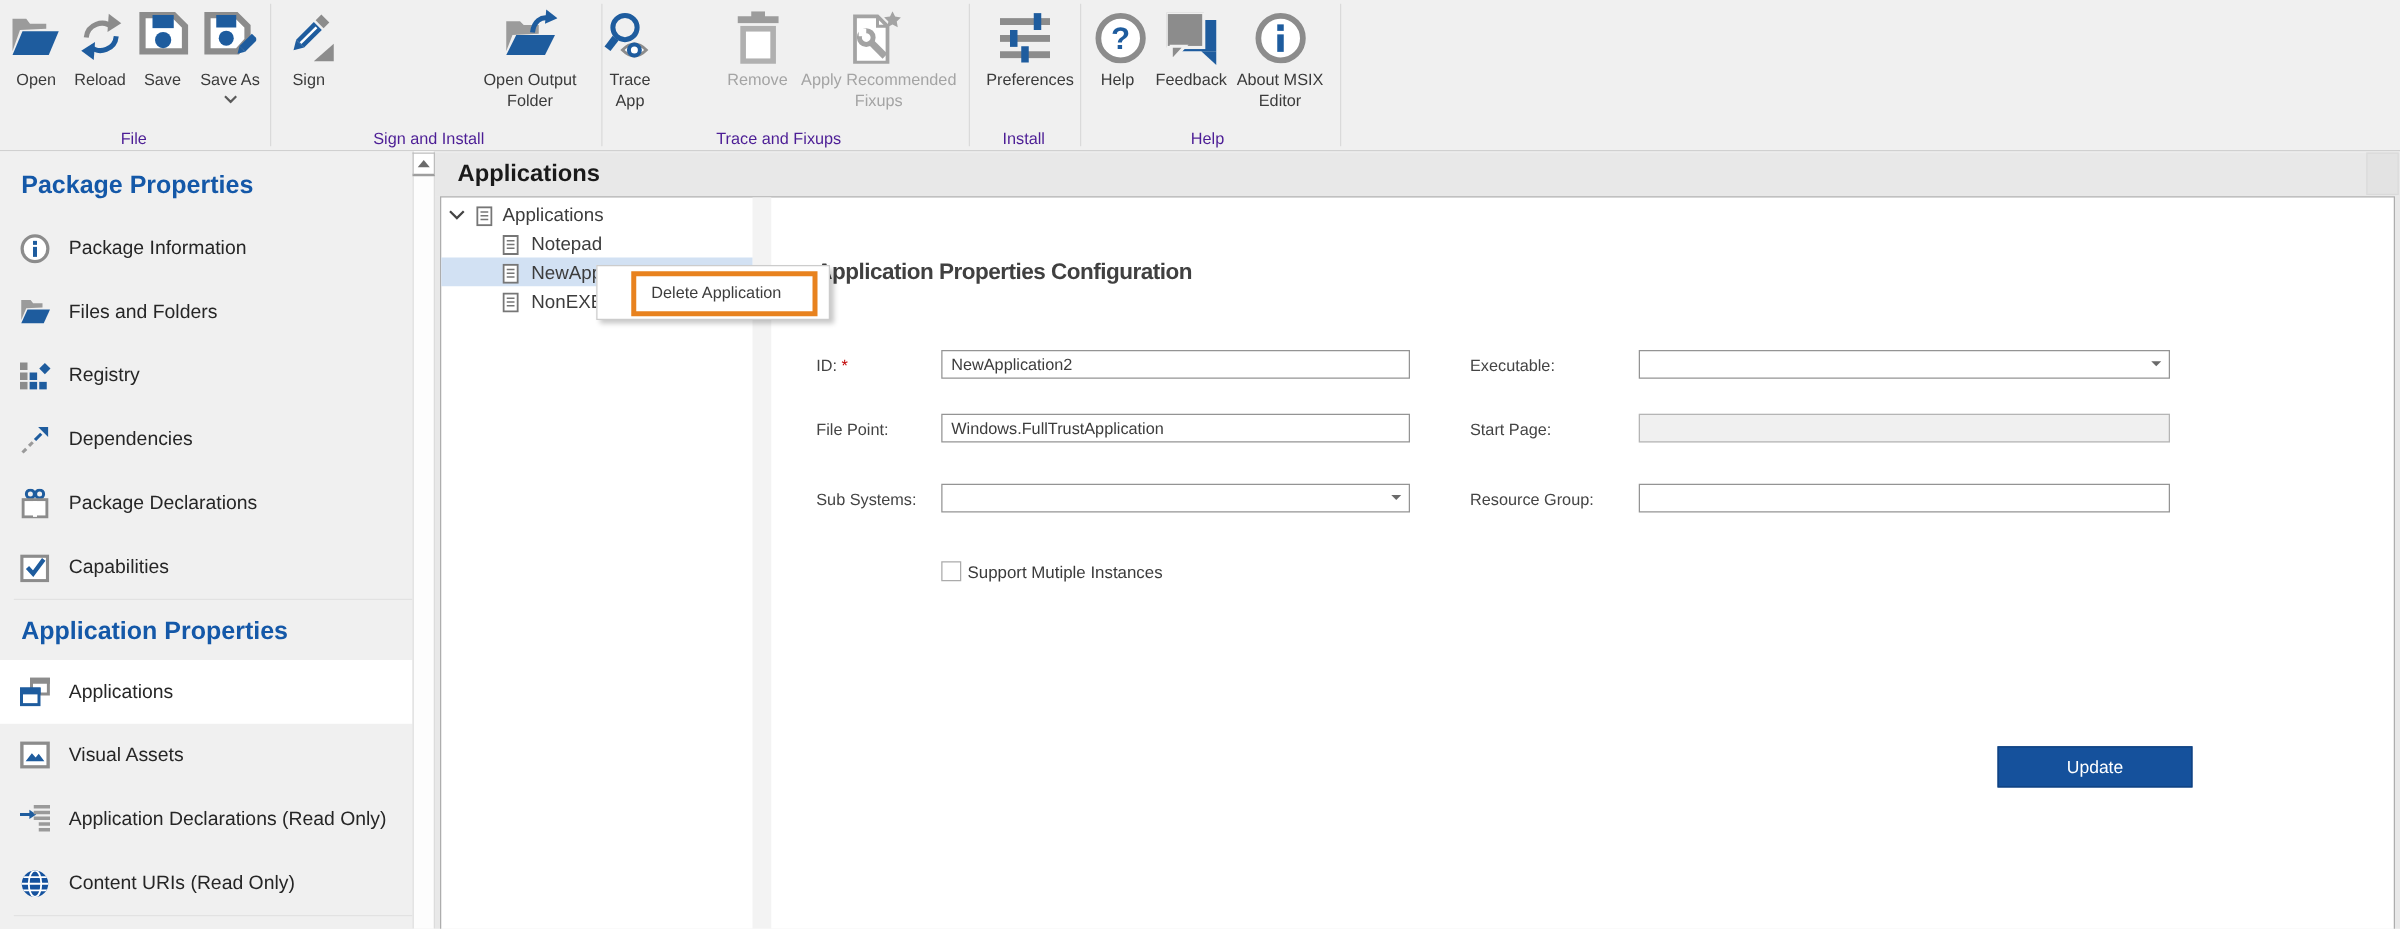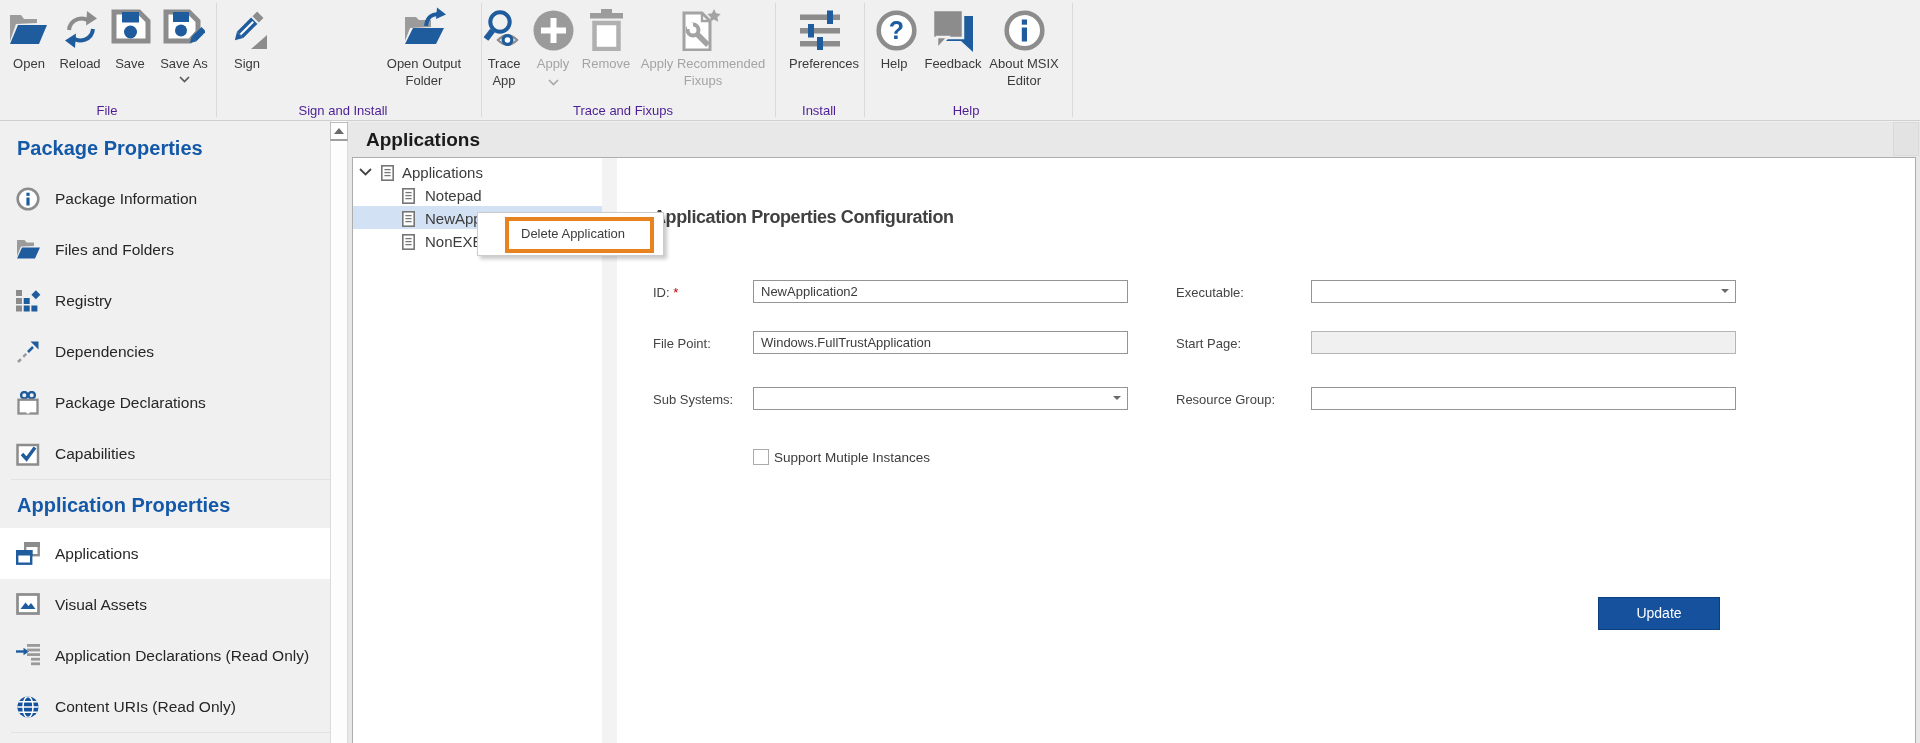--- a/index.html
+++ b/index.html
@@ -54,21 +54,21 @@
 .ttext { position:absolute; height:23px; line-height:23px; font-size:15px; color:#3c3c3c; white-space:nowrap; }
 
 
 .flabel { position:absolute; font-size:13px; color:#444444; white-space:nowrap; }
 .finput { position:absolute; height:23px; background:#ffffff; border:1px solid #949494;
   font-size:13px; color:#3c3c3c; line-height:21px; padding-left:7px; white-space:nowrap; }
 .finput.dis { background:#f0f0f0; border:1px solid #b5b5b5; }
 .darr { position:absolute; width:0; height:0; border-left:4.5px solid transparent;
   border-right:4.5px solid transparent; border-top:4.5px solid #6a6a6a; }
 #fheading { position:absolute; left:653px; top:207px; font-size:18px; letter-spacing:-0.4px; font-weight:bold; color:#404040; }
-#updatebtn { position:absolute; left:1598px; top:597px; width:122px; height:33px;
+#updatebtn { position:absolute; left:1598px; top:597px; width:156px; height:33px;
   background:#15519c; border:1px solid #0e3f7d; color:#ffffff; font-size:14px;
   text-align:center; line-height:31px; }
 #checkbox { position:absolute; left:753px; top:449px; width:16px; height:16px;
   background:#fff; border:1px solid #ababab; }
 
 
 #ctxmenu { position:absolute; left:477px; top:212px; width:187px; height:44px;
   background:#ffffff; border:1px solid #cccccc;
   box-shadow:3px 3px 4px rgba(0,0,0,0.22); }
 #ctxhl { position:absolute; left:27px; top:4px; width:149px; height:36px;
@@ -155,31 +155,20 @@
   </div>
 
   <div class="rbtn" style="left:479px;width:50px">
     <svg class="ric" style="left:4px;top:10px" width="41" height="41" viewBox="0 0 41 41">
       <circle cx="17" cy="12" r="9.7" fill="none" stroke="#1e5c9e" stroke-width="4"></circle>
       <line x1="9.5" y1="20.5" x2="3" y2="29" stroke="#1e5c9e" stroke-width="6"></line>
       <path d="M15,30 Q24.5,20.5 34,30 Q24.5,39.5 15,30 Z" fill="#ffffff" stroke="#8c8c8c" stroke-width="2.4"></path>
       <circle cx="24.5" cy="30" r="4.4" fill="none" stroke="#1e5c9e" stroke-width="3.2"></circle>
     </svg>
     <div class="rtx">Trace<br>App</div>
-  </div>
-  <div class="rbtn dis" style="left:528px;width:50px">
-    <svg class="ric" style="left:5px;top:10px" width="41" height="41" viewBox="0 0 41 41">
-      <circle cx="20.5" cy="20.5" r="20" fill="#9b9b9b"></circle>
-      <rect x="17.5" y="8" width="6" height="25" fill="#ffffff"></rect>
-      <rect x="8" y="17.5" width="25" height="6" fill="#ffffff"></rect>
-    </svg>
-    <div class="rtx">Apply</div>
-    <svg class="chev" style="left:20px;top:79px" width="11" height="7" viewBox="0 0 11 7">
-        <polyline points="1,1 5.5,5.5 10,1" fill="none" stroke="#a9a9a9" stroke-width="1.7"></polyline>
-      </svg>
   </div>
   <div class="rbtn dis" style="left:581px;width:50px">
     <svg class="ric" style="left:9px;top:9px" width="33" height="42" viewBox="0 0 33 42">
       <rect x="11" y="0" width="11" height="5" fill="#9c9c9c"></rect>
       <rect x="0" y="4" width="33" height="5.5" fill="#9c9c9c"></rect>
       <rect x="4.5" y="14" width="24" height="26" fill="#ffffff" stroke="#b0b0b0" stroke-width="4.5"></rect>
     </svg>
     <div class="rtx">Remove</div>
   </div>
   <div class="rbtn dis" style="left:640px;width:126px">

